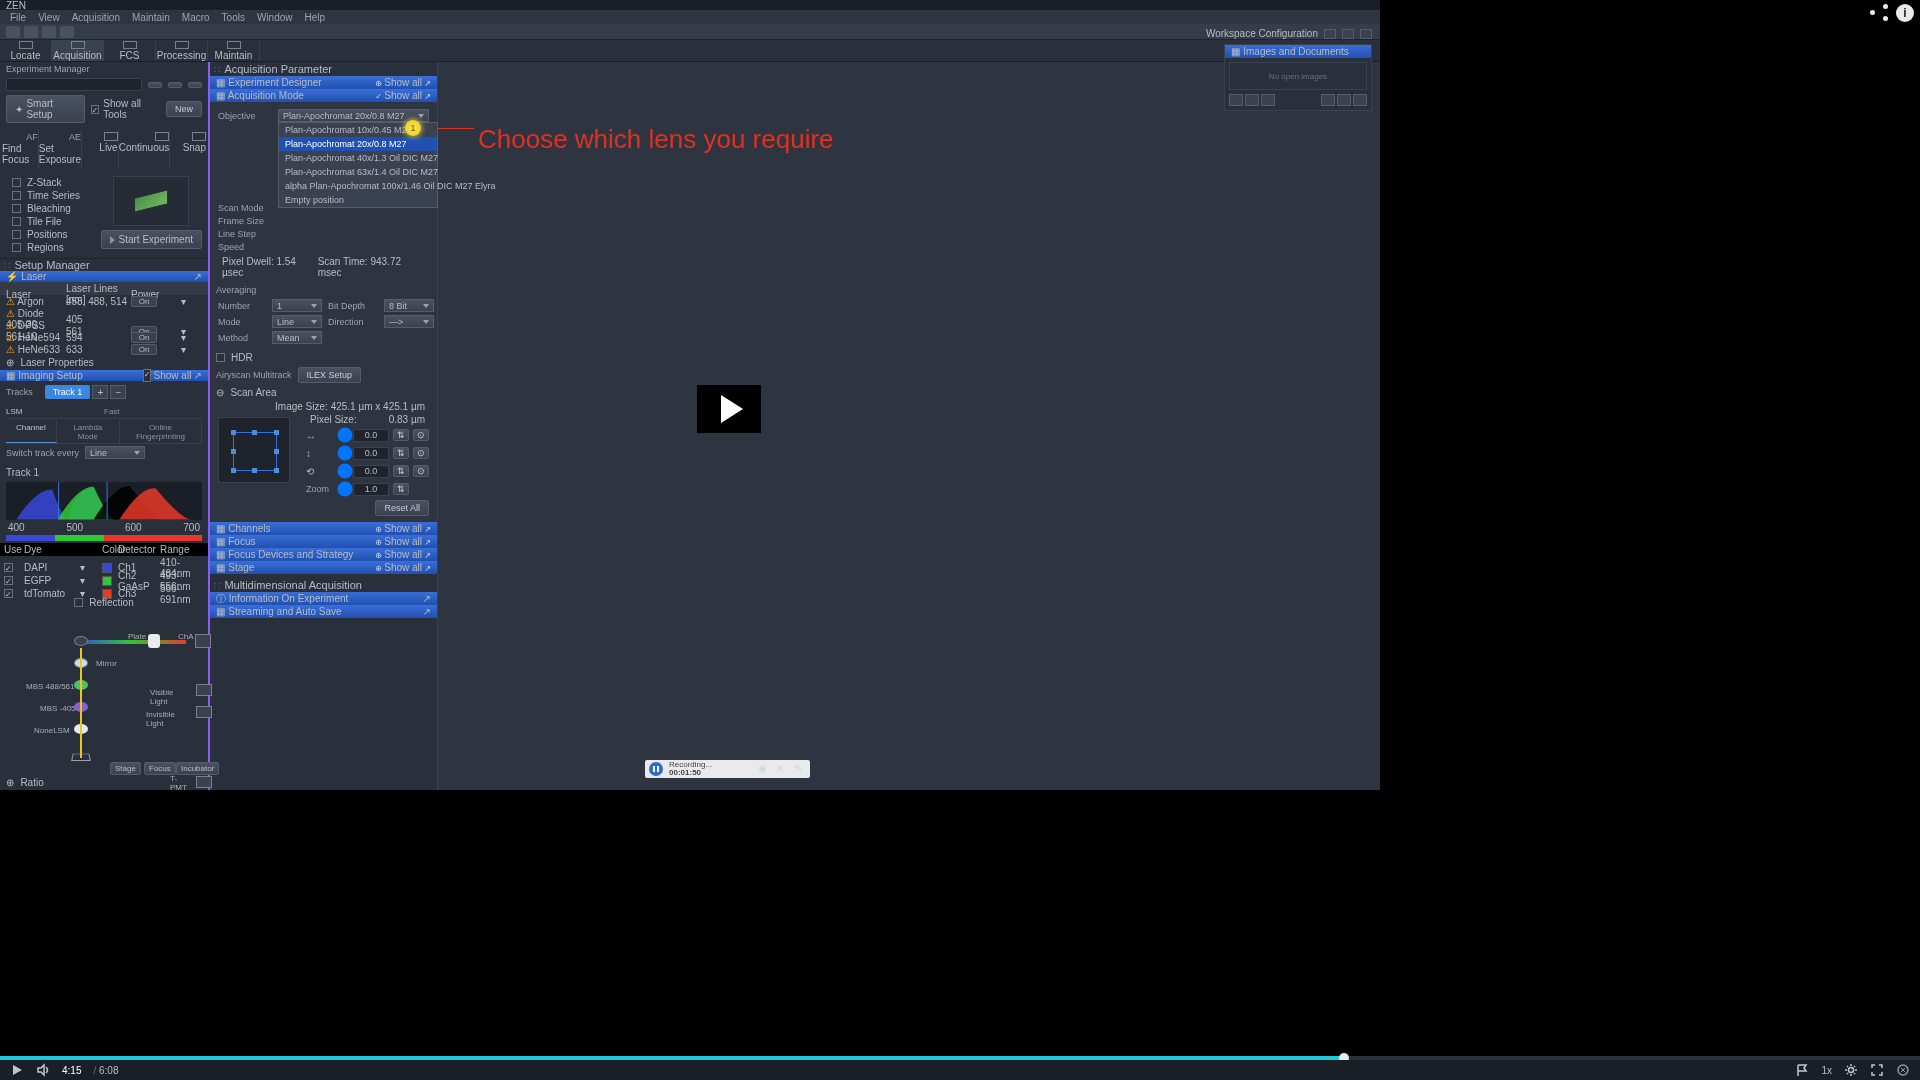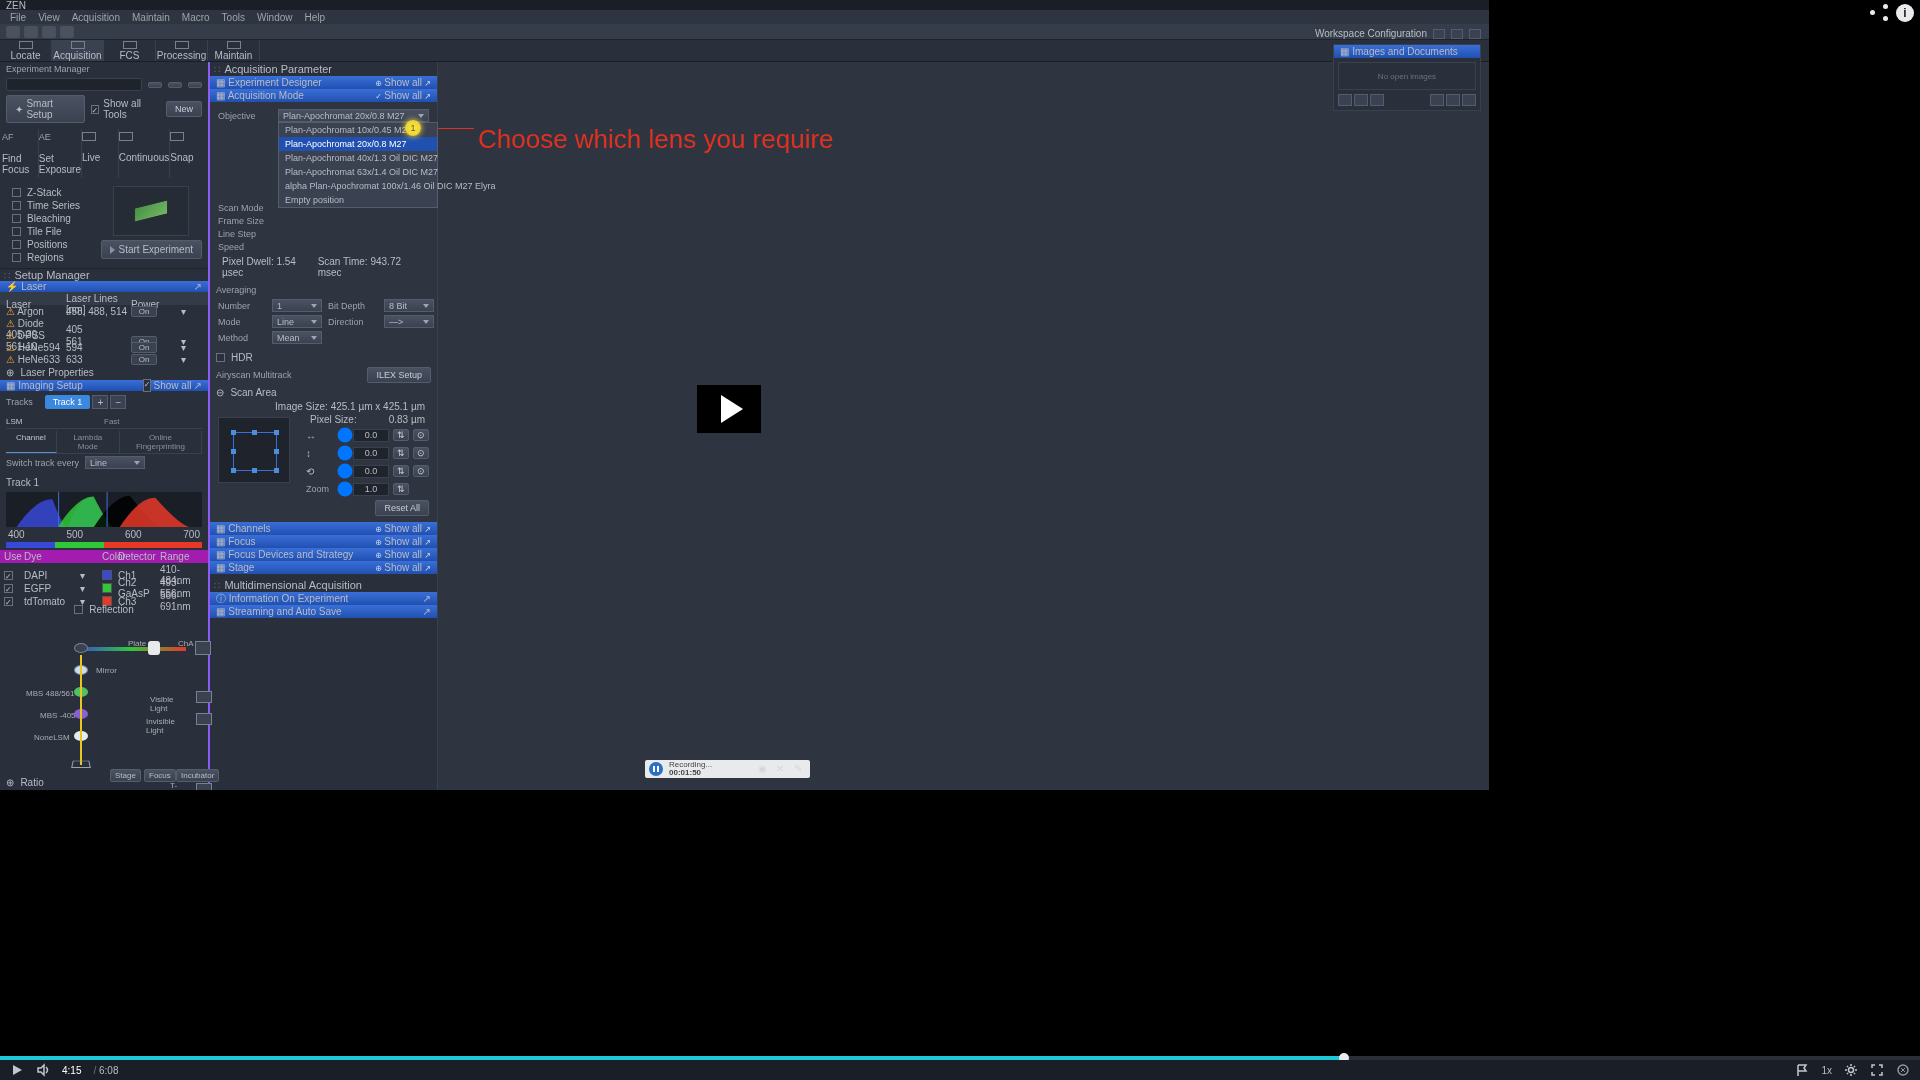--- a/index.html
+++ b/index.html
@@ -1,17 +1,17 @@
 <!DOCTYPE html>
 <html><head>
 <meta charset="utf-8">
 <style>
 *{margin:0;padding:0;box-sizing:border-box;font-family:"Segoe UI",Arial,sans-serif;font-size:10px;color:#b8bcc4;user-select:none}
 body{background:#000;width:1920px;height:1080px;overflow:hidden;position:relative}
-.app{position:absolute;top:0;left:0;width:1489px;height:790px;background:#2e3540;display:flex;flex-direction:column;transform-origin:top left}
+.app{position:absolute;top:0;left:0;width:1380px;height:790px;background:#2e3540;display:flex;flex-direction:column;transform-origin:top left}
 .titlebar{height:10px;background:#1a1e26;display:flex;align-items:center;padding:0 6px;font-size:8px;color:#6a6f78}
 .menubar{height:14px;background:#2e3540;display:flex;gap:12px;align-items:center;padding:0 10px;font-size:9px}
 .menubar span{color:#9ea3ad}
 .quickbar{height:16px;background:#363d4a;border-bottom:1px solid #1e232c;display:flex;gap:4px;align-items:center;padding:0 6px}
 .qicon{width:14px;height:12px;background:#4a5260;border-radius:2px}
 .modebar{height:22px;background:#2a303b;border-bottom:1px solid #1a1e26;display:flex}
 .modebtn{width:52px;display:flex;flex-direction:column;align-items:center;justify-content:center;border-right:1px solid #3a414e;font-size:8px;gap:1px}
 .modebtn.active{background:#3a4150}
 .modeicon{width:14px;height:8px;border:1px solid #7a8090}
 .body{flex:1;display:flex;overflow:hidden}
@@ -23,21 +23,21 @@
 .bluebar .sa{font-size:8px;color:#cde}
 .panelhdr{height:14px;background:#2a303b;display:flex;align-items:center;padding:0 4px;font-size:9px;color:#c0c4cc;gap:4px}
 .panelhdr .dots{color:#5a6070}
 .section{border-bottom:1px solid #1e232c}
 .padrow{display:flex;align-items:center;padding:2px 6px;gap:6px;font-size:9px}
 .btn{background:linear-gradient(#4a5262,#3a4150);border:1px solid #555c6c;border-radius:2px;padding:2px 8px;font-size:9px;color:#c8ccd4;display:inline-flex;align-items:center;gap:3px}
 .input{background:#1e232c;border:1px solid #3a414e;border-radius:2px;height:13px;color:#b8bcc4;padding:0 4px;font-size:9px}
 .checkbox{width:9px;height:9px;border:1px solid #6a7080;background:#2a303b}
 .checkbox.on::after{content:"✓";font-size:8px;color:#c0c4cc;position:relative;top:-2px;left:0}
 .actionbar{display:flex;padding:4px 2px;gap:0;background:#2a303b}
-.actbtn{flex:1;display:flex;flex-direction:column;align-items:flex-start;gap:11px;font-size:8px;padding:3px 0;border-right:1px solid #3a414e}
+.actbtn{flex:1;display:flex;flex-direction:column;align-items:flex-end;gap:1px;font-size:8px;padding:3px 0;border-right:1px solid #3a414e}
 .actbtn:last-child{border-right:none}
 .acticon{width:14px;height:9px}
 .dimlist{background:#2a303b}
 .dimrow{display:flex;align-items:center;padding:1px 6px;gap:6px;font-size:9px}
 .dimrow .checkbox{flex-shrink:0}
 .preview3d{width:76px;height:50px;background:#262c36;border:1px solid #3a414e;display:flex;align-items:center;justify-content:center;position:relative}
 .plane{width:34px;height:20px;background:linear-gradient(135deg,#4a9048,#70b860);transform:skewY(-14deg) rotateX(45deg);border:1px solid #2a2f38}
 .startexp{display:flex;align-items:center;gap:4px;font-size:9px;padding:3px 8px;background:linear-gradient(#4a5262,#3a4150);border:1px solid #555c6c;border-radius:2px}
 .tri{width:0;height:0;border-left:5px solid #8a909c;border-top:4px solid transparent;border-bottom:4px solid transparent}
 .lasergrid{font-size:9px}
@@ -51,21 +51,21 @@
 .dditem{padding:2px 6px;font-size:9px;white-space:nowrap}
 .dditem.sel{background:#2050b0;color:#fff}
 .lbl{color:#9ea3ad;font-size:9px}
 .grid2{display:grid;grid-template-columns:54px 1fr;gap:3px 6px;align-items:center;padding:3px 8px}
 .spectrum{height:48px;background:#1a1e26;margin:2px 6px;position:relative;overflow:hidden}
 .specsvg{width:100%;height:100%}
 .axis{display:flex;justify-content:space-between;padding:0 8px;font-size:8px;color:#8a909c}
 .colorbar{height:8px;margin:2px 6px;display:flex}
 .dyetable{font-size:9px}
 .dyehdr,.dyerow{display:grid;grid-template-columns:18px 54px 20px 14px 40px 50px;padding:1px 4px;align-items:center;gap:2px}
-.dyehdr{background:#a21caf;height:13px}
+.dyehdr{background:#000000;height:13px}
 .dyerow{height:13px;background:#2a303b}
 .colbox{width:10px;height:10px;border:1px solid #555}
 .pathdiag{height:160px;background:#2a303b;position:relative;margin:20px}
 .pathlbl{position:absolute;font-size:8px;color:#a8acb4}
 .pathbtn{position:absolute;font-size:8px;padding:1px 4px;background:linear-gradient(#4a5262,#3a4150);border:1px solid #555c6c;border-radius:2px}
 .oval{width:14px;height:10px;border-radius:50%;position:absolute}
 .scanbox{width:72px;height:66px;background:#1e232c;border:1px solid #3a414e;margin:4px 8px;position:relative}
 .scanhandle{width:5px;height:5px;background:#4a8fd8;position:absolute}
 .scanline{position:absolute;background:#3a6fd8}
 .numrow{display:grid;grid-template-columns:30px 1fr 36px 16px 16px;gap:4px;align-items:center;padding:1px 8px}
@@ -470,21 +470,21 @@
             <div class="dropdown">Line</div>
           <span class="lbl">Direction</span>
             <div class="dropdown">—&gt;</div>
           <span class="lbl">Method</span>
             <div class="dropdown">Mean</div>
         </div>
         <div class="padrow" style="padding-top:6px">
             <span class="checkbox"></span>
             <span>HDR</span>
           </div>
-        <div class="padrow" style="justify-content:space-between">
+        <div class="padrow" style="">
             <span class="lbl">Airyscan Multitrack</span>
             <div class="btn">ILEX Setup</div>
           </div>
         <div class="padrow">
             <span>⊖</span>
             <span>Scan Area</span>
           </div>
         <div class="inforow">
             <span></span>
             <span><span>Image Size:</span> <span>425.1 µm x 425.1 µm</span></span>

